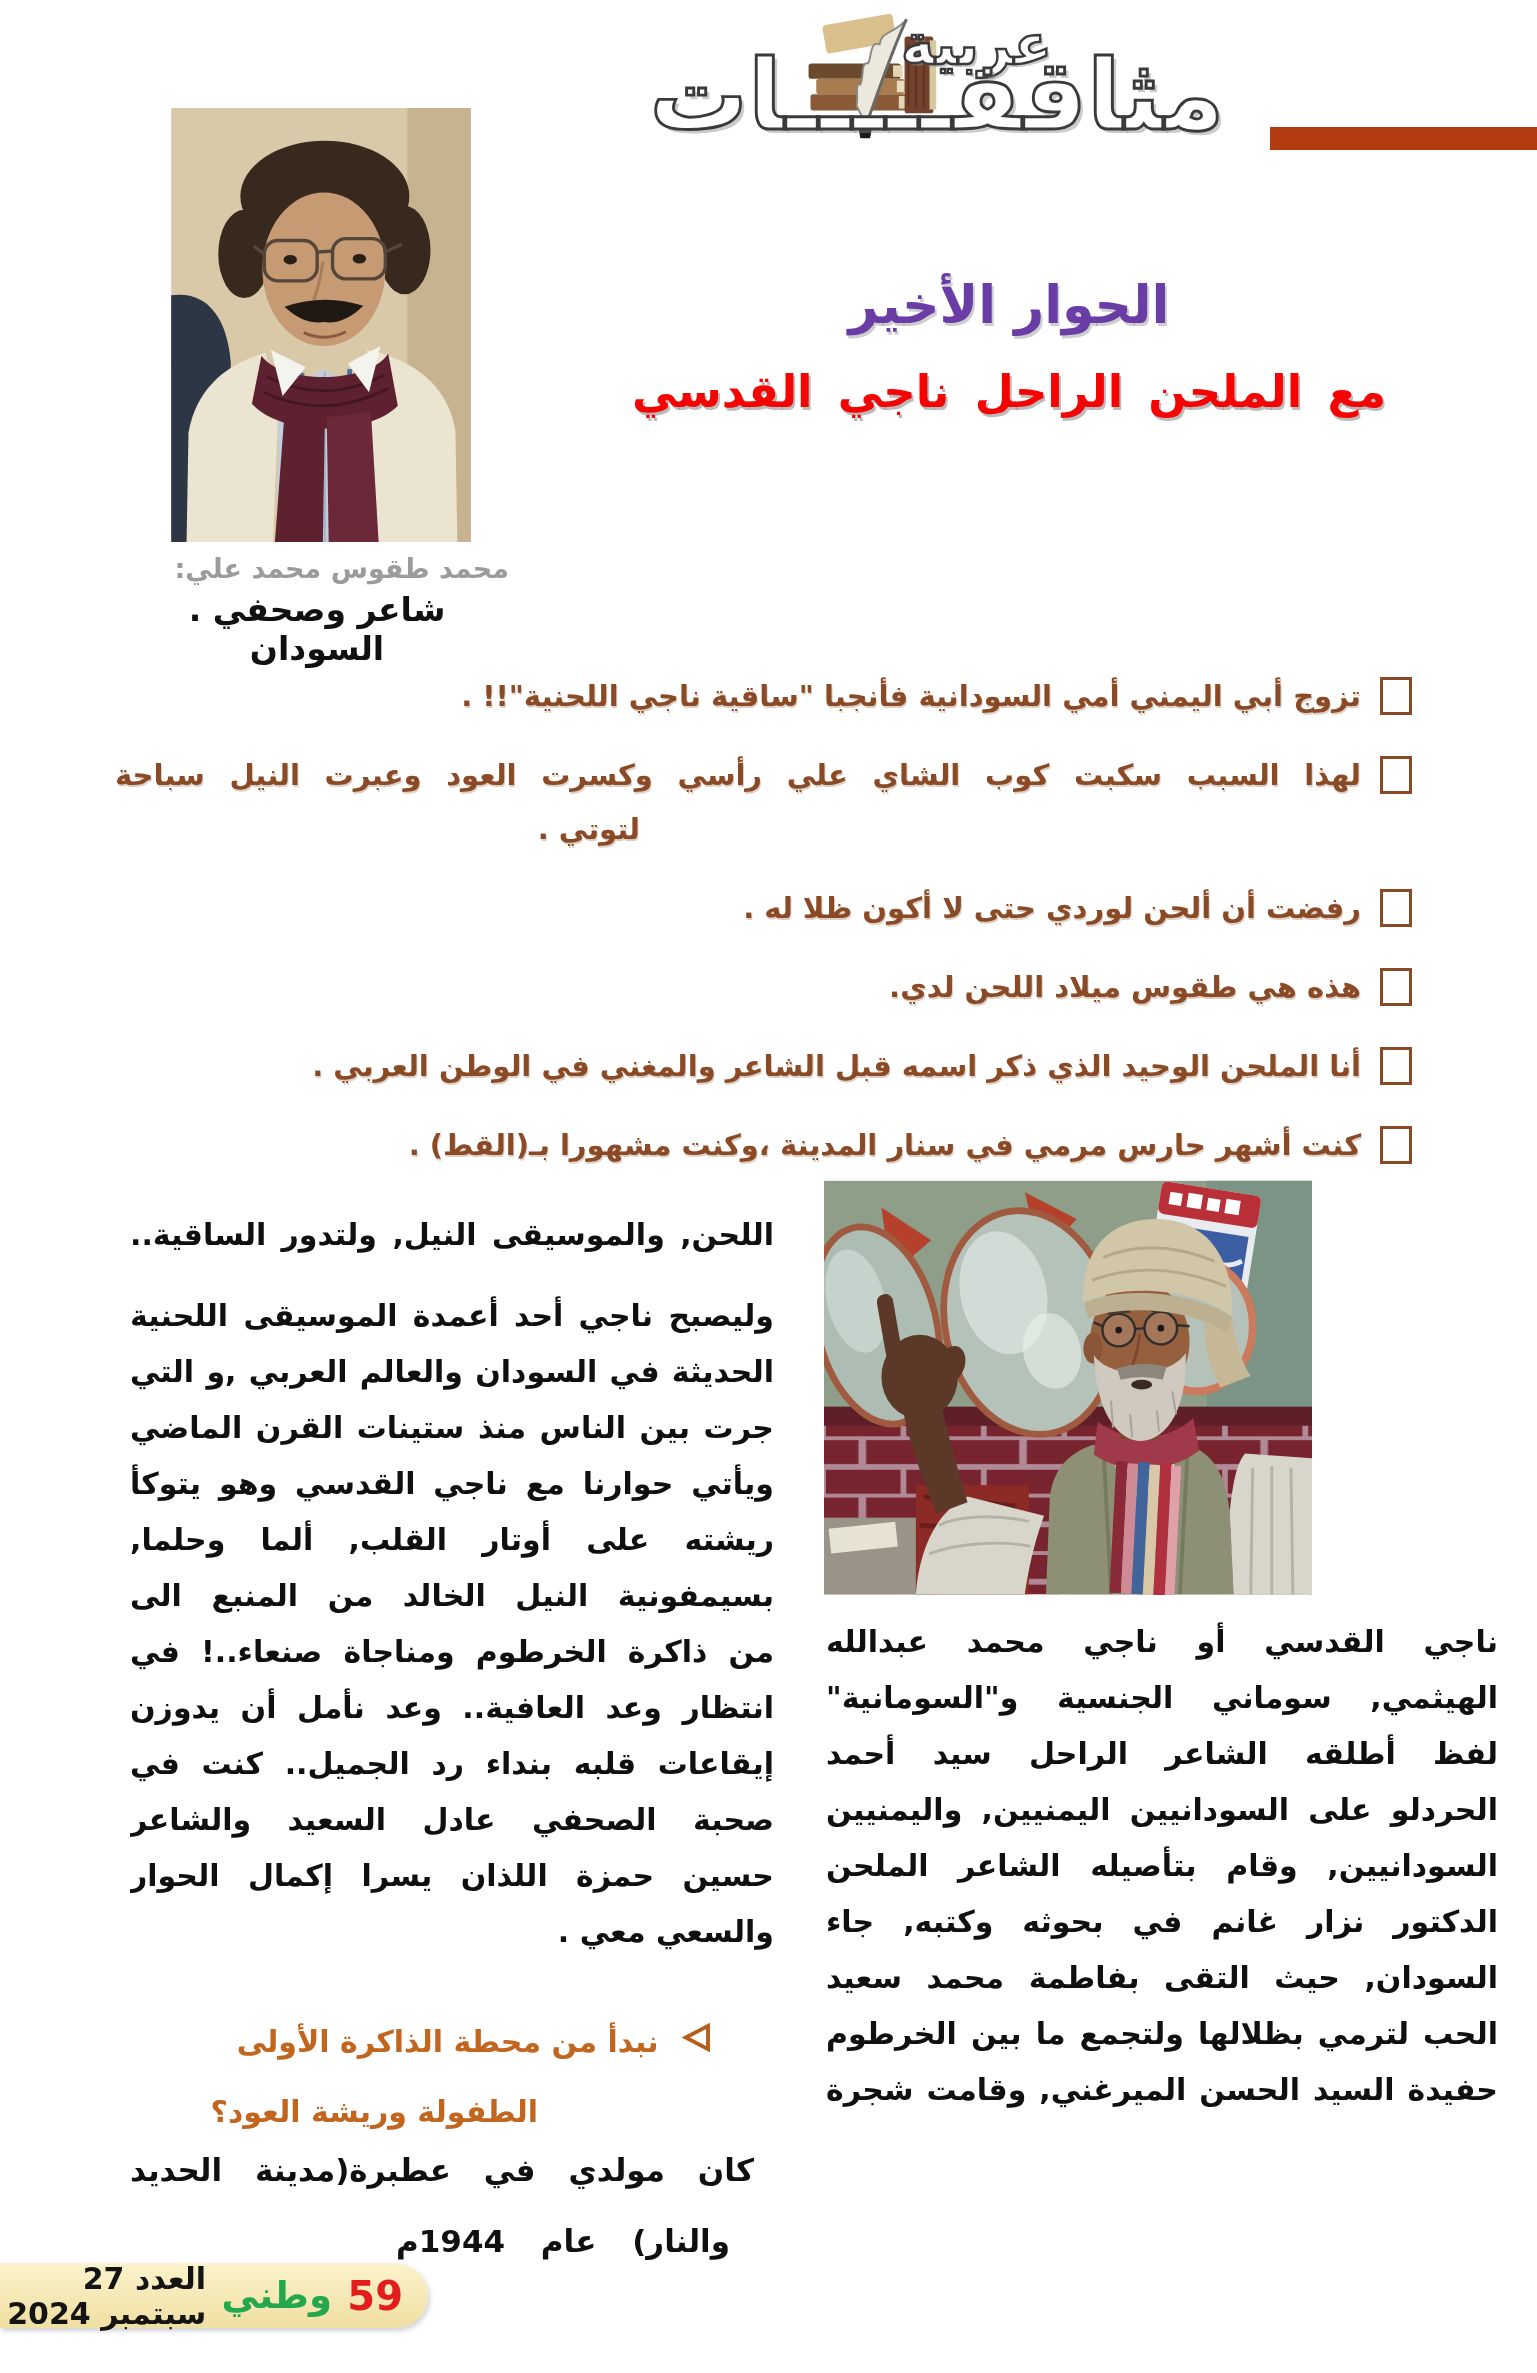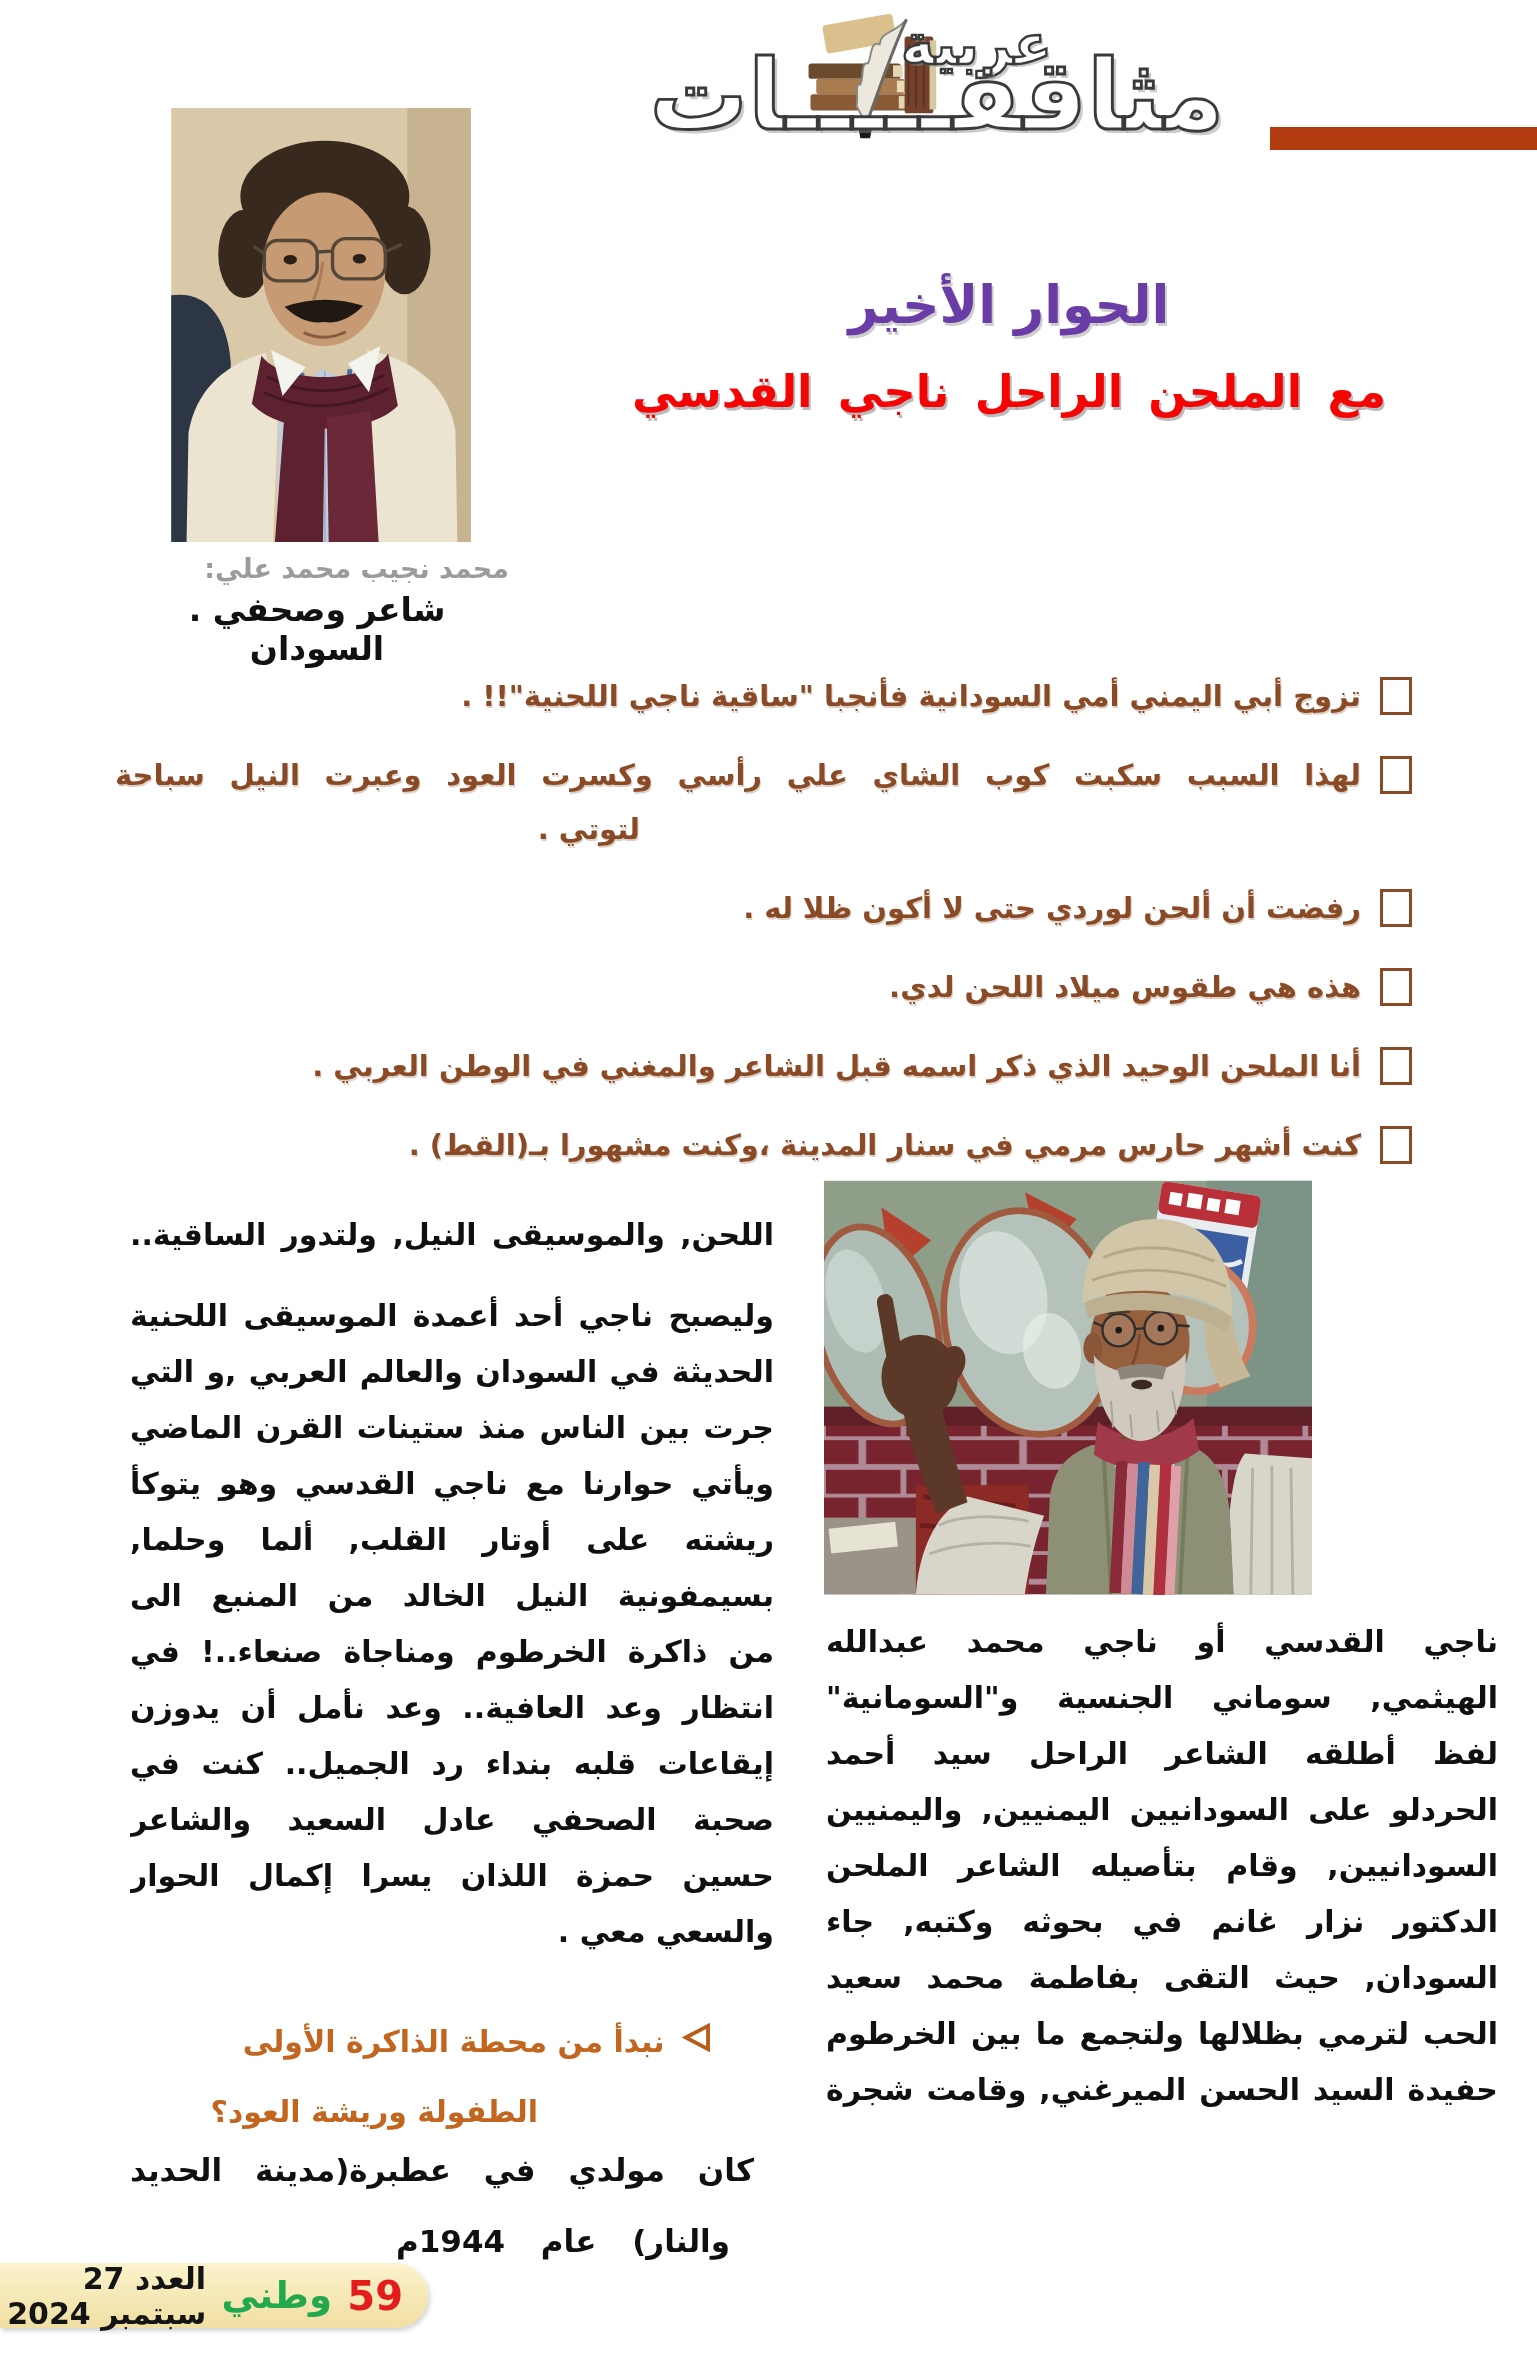--- a/index.html
+++ b/index.html
@@ -45,21 +45,21 @@
          text-align:justify;text-align-last:justify;}
   .left-col{position:absolute;left:130px;top:1207px;width:644px;}
   .left-col .jline:first-child{margin-bottom:25px;}
   .left-col .jline:last-child{text-align:right;text-align-last:right;}
   .right-col{position:absolute;left:826px;top:1614px;width:672px;}
   .naji-photo{position:absolute;left:824px;top:1180px;width:488px;height:415px;}
 
   
   .question-l1{position:absolute;left:115px;top:2023px;width:596px;display:flex;flex-direction:row;
                direction:rtl;justify-content:flex-start;align-items:center;
-               color:#c2651f;font-size:30px;}
+               color:#c2651f;font-size:30px;gap:6px;}
   .arrow-icon{margin-left:13.4px;flex:0 0 auto;display:inline-block;}
   .question-l2{position:absolute;left:115px;top:2094px;width:423px;text-align:right;
                color:#c2651f;font-size:30px;}
   .answer-l1{position:absolute;left:130px;top:2152px;width:624px;font-size:31px;color:#101010;
              text-align:justify;text-align-last:justify;}
   .answer-l2{position:absolute;left:130px;top:2223px;width:600px;font-size:31px;color:#101010;
              text-align:right;word-spacing:25px;}
 
   
   .footer-bar{position:absolute;left:0;top:2263px;width:428px;height:65px;direction:rtl;
@@ -120,21 +120,21 @@
       <path d="M128,292 L126,452 M144,283 L143,452 M160,274 L160,452 M176,282 L177,452 M192,291 L193,452" stroke="#9fb2c6" stroke-width="2" fill="none"></path>
       <path d="M136,276 L150,452 M186,272 L176,452" stroke="#4a6fa5" stroke-width="5" fill="none"></path>
       <path d="M94,258 C115,288 205,288 226,256 L236,310 C205,342 115,342 84,308 Z" fill="#5e2130"></path>
       <path d="M118,318 L160,322 L158,452 L108,452 Z" fill="#5e2130"></path>
       <path d="M162,322 L208,316 L216,452 L164,452 Z" fill="#6b2838"></path>
       <path d="M100,280 Q160,310 222,278 M96,296 Q160,326 226,292" stroke="#431722" stroke-width="3" fill="none"></path>
       <path d="M104,252 L140,270 L116,300 Z" fill="#f4f4ee"></path>
       <path d="M218,248 L184,266 L206,296 Z" fill="#f4f4ee"></path>
     </svg>
   </div>
-  <div class="author-name rtl">محمد نجيب محمد علي:</div>
+  <div class="author-name rtl">محمد طقوس محمد علي:</div>
   <div class="author-role rtl">شاعر وصحفي . السودان</div>
 
   <div class="title1 rtl">الحوار الأخير</div>
   <div class="title2 rtl">مع الملحن الراحل ناجي القدسي</div>
 
   <div class="quotes rtl">
       <div class="quote-row">
       <span class="q-square"></span>
       <div class="q-text">
         <div class="q-line1">تزوج أبي اليمني أمي السودانية فأنجبا "ساقية ناجي اللحنية"!! .</div>

